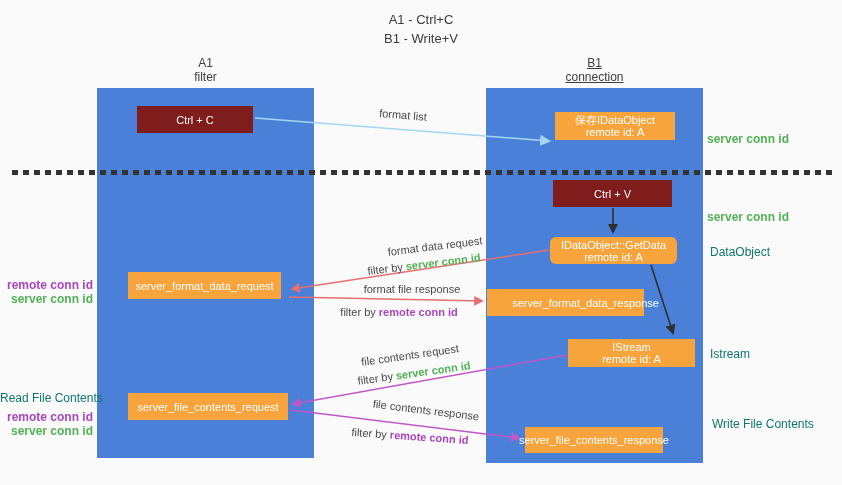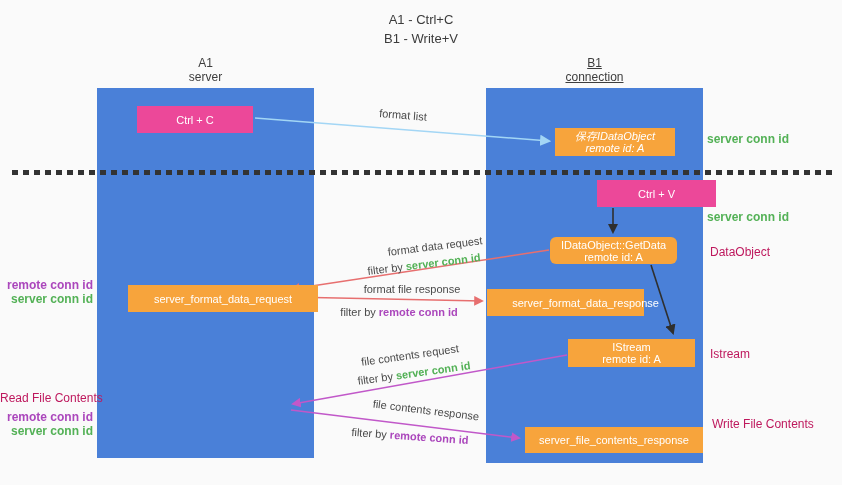--- a/index.html
+++ b/index.html
@@ -17,52 +17,52 @@
   .lane-title {
     position:absolute; text-align:center; font-size:12px;
     line-height:14px; color:#3d3d3d;
   }
   .node {
     position:absolute; display:flex; flex-direction:column;
     align-items:center; justify-content:center;
     color:#fff; font-size:11px; line-height:12px; text-align:center;
     white-space:nowrap;
   }
-  .node.green  { background:#ec4899; }
+  .node.green  { background:#7f1d1d; }
   .node.orange { background:#f7a43c; }
   .dotted {
     position:absolute; left:12px; top:170px; width:820px; height:5px;
     background:repeating-linear-gradient(90deg,#333 0 6px,transparent 6px 11px);
   }
   .alabel {
     position:absolute; font-size:11px; color:#4a4a4a; white-space:nowrap;
   }
   .center { transform:translate(-50%,-50%); }
   .side {
     position:absolute; font-size:12px; white-space:nowrap;
   }
   .green-t  { color:#53b156; font-weight:bold; }
   .purple-t { color:#ab47bc; font-weight:bold; }
-  .dark-t   { color:#be185d; }
+  .dark-t   { color:#0f766e; }
   .right-align { left:0; width:93px; text-align:right; }
   svg.overlay { position:absolute; left:0; top:0; pointer-events:none; }
 </style>
 </head>
 <body>
 
 <div class="canvas">
 
   <div class="title">
     <div>A1 - Ctrl+C</div>
     <div>B1 - Write+V</div>
   </div>
 
   <div class="lane-title" style="left:97px; top:56px; width:217px;">
     <div>A1</div>
-    <div>server</div>
+    <div>filter</div>
   </div>
   <div class="lane-title" style="left:486px; top:56px; width:217px;text-decoration:underline;">
     <div>B1</div>
     <div>connection</div>
   </div>
 
   <div class="lane" style="left:97px; top:88px; width:217px; height:370px;"></div>
   <div class="lane" style="left:486px; top:88px; width:217px; height:375px;"></div>
 
   <div class="dotted"></div>
@@ -88,49 +88,52 @@
     <line x1="549" y1="250" x2="292" y2="289" stroke="#e76f6f" stroke-width="1.5" marker-end="url(#m-red)"></line>
     <line x1="289" y1="297" x2="482" y2="301" stroke="#e76f6f" stroke-width="1.5" marker-end="url(#m-red)"></line>
     <line x1="567" y1="355" x2="293" y2="404" stroke="#c158c9" stroke-width="1.5" marker-end="url(#m-purple)"></line>
     <line x1="291" y1="410" x2="519" y2="438" stroke="#c158c9" stroke-width="1.5" marker-end="url(#m-purple)"></line>
   </svg>
 
   <div class="node green" style="left:137px; top:106px; width:116px; height:27px;">
     <div>Ctrl + C</div>
   </div>
 
-  <div class="node orange" style="left:555px; top:128px; width:120px; height:28px;font-style:italic;">
+  <div class="node orange" style="left:555px; top:112px; width:120px; height:28px;">
     <div>保存IDataObject</div>
     <div>remote id: A</div>
   </div>
 
-  <div class="node green" style="left:553px; top:180px; width:119px; height:27px;margin-left:44px;">
+  <div class="node green" style="left:553px; top:180px; width:119px; height:27px;">
     <div>Ctrl + V</div>
   </div>
 
   <div class="node orange" style="left:550px; top:237px; width:127px; height:27px;border-radius:6px;">
     <div>IDataObject::GetData</div>
     <div>remote id: A</div>
   </div>
 
-  <div class="node orange" style="left:128px; top:285px; width:190px; height:27px;">
+  <div class="node orange" style="left:128px; top:272px; width:153px; height:27px;">
     <div>server_format_data_request</div>
   </div>
 
   <div class="node orange" style="left:487px; top:289px; width:157px; height:27px;padding-left:40px;">
     <div>server_format_data_response</div>
   </div>
 
   <div class="node orange" style="left:568px; top:339px; width:127px; height:28px;">
     <div>IStream</div>
     <div>remote id: A</div>
   </div>
 
+  <div class="node orange" style="left:128px; top:393px; width:160px; height:27px;">
+    <div>server_file_contents_request</div>
+  </div>
 
-  <div class="node orange" style="left:525px; top:427px; width:178px; height:26px;">
+  <div class="node orange" style="left:525px; top:427px; width:138px; height:26px;">
     <div>server_file_contents_response</div>
   </div>
 
   <div class="alabel center" style="left:403px; top:115px; transform:translate(-50%,-50%) rotate(4.5deg);">format list</div>
 
   <div class="alabel center" style="left:435px; top:246px; transform:translate(-50%,-50%) rotate(-7deg);">format data request</div>
   <div class="alabel center" style="left:424px; top:264px; transform:translate(-50%,-50%) rotate(-7deg);">
     <span>filter by </span><span class="green-t">server conn id</span>
   </div>
 

